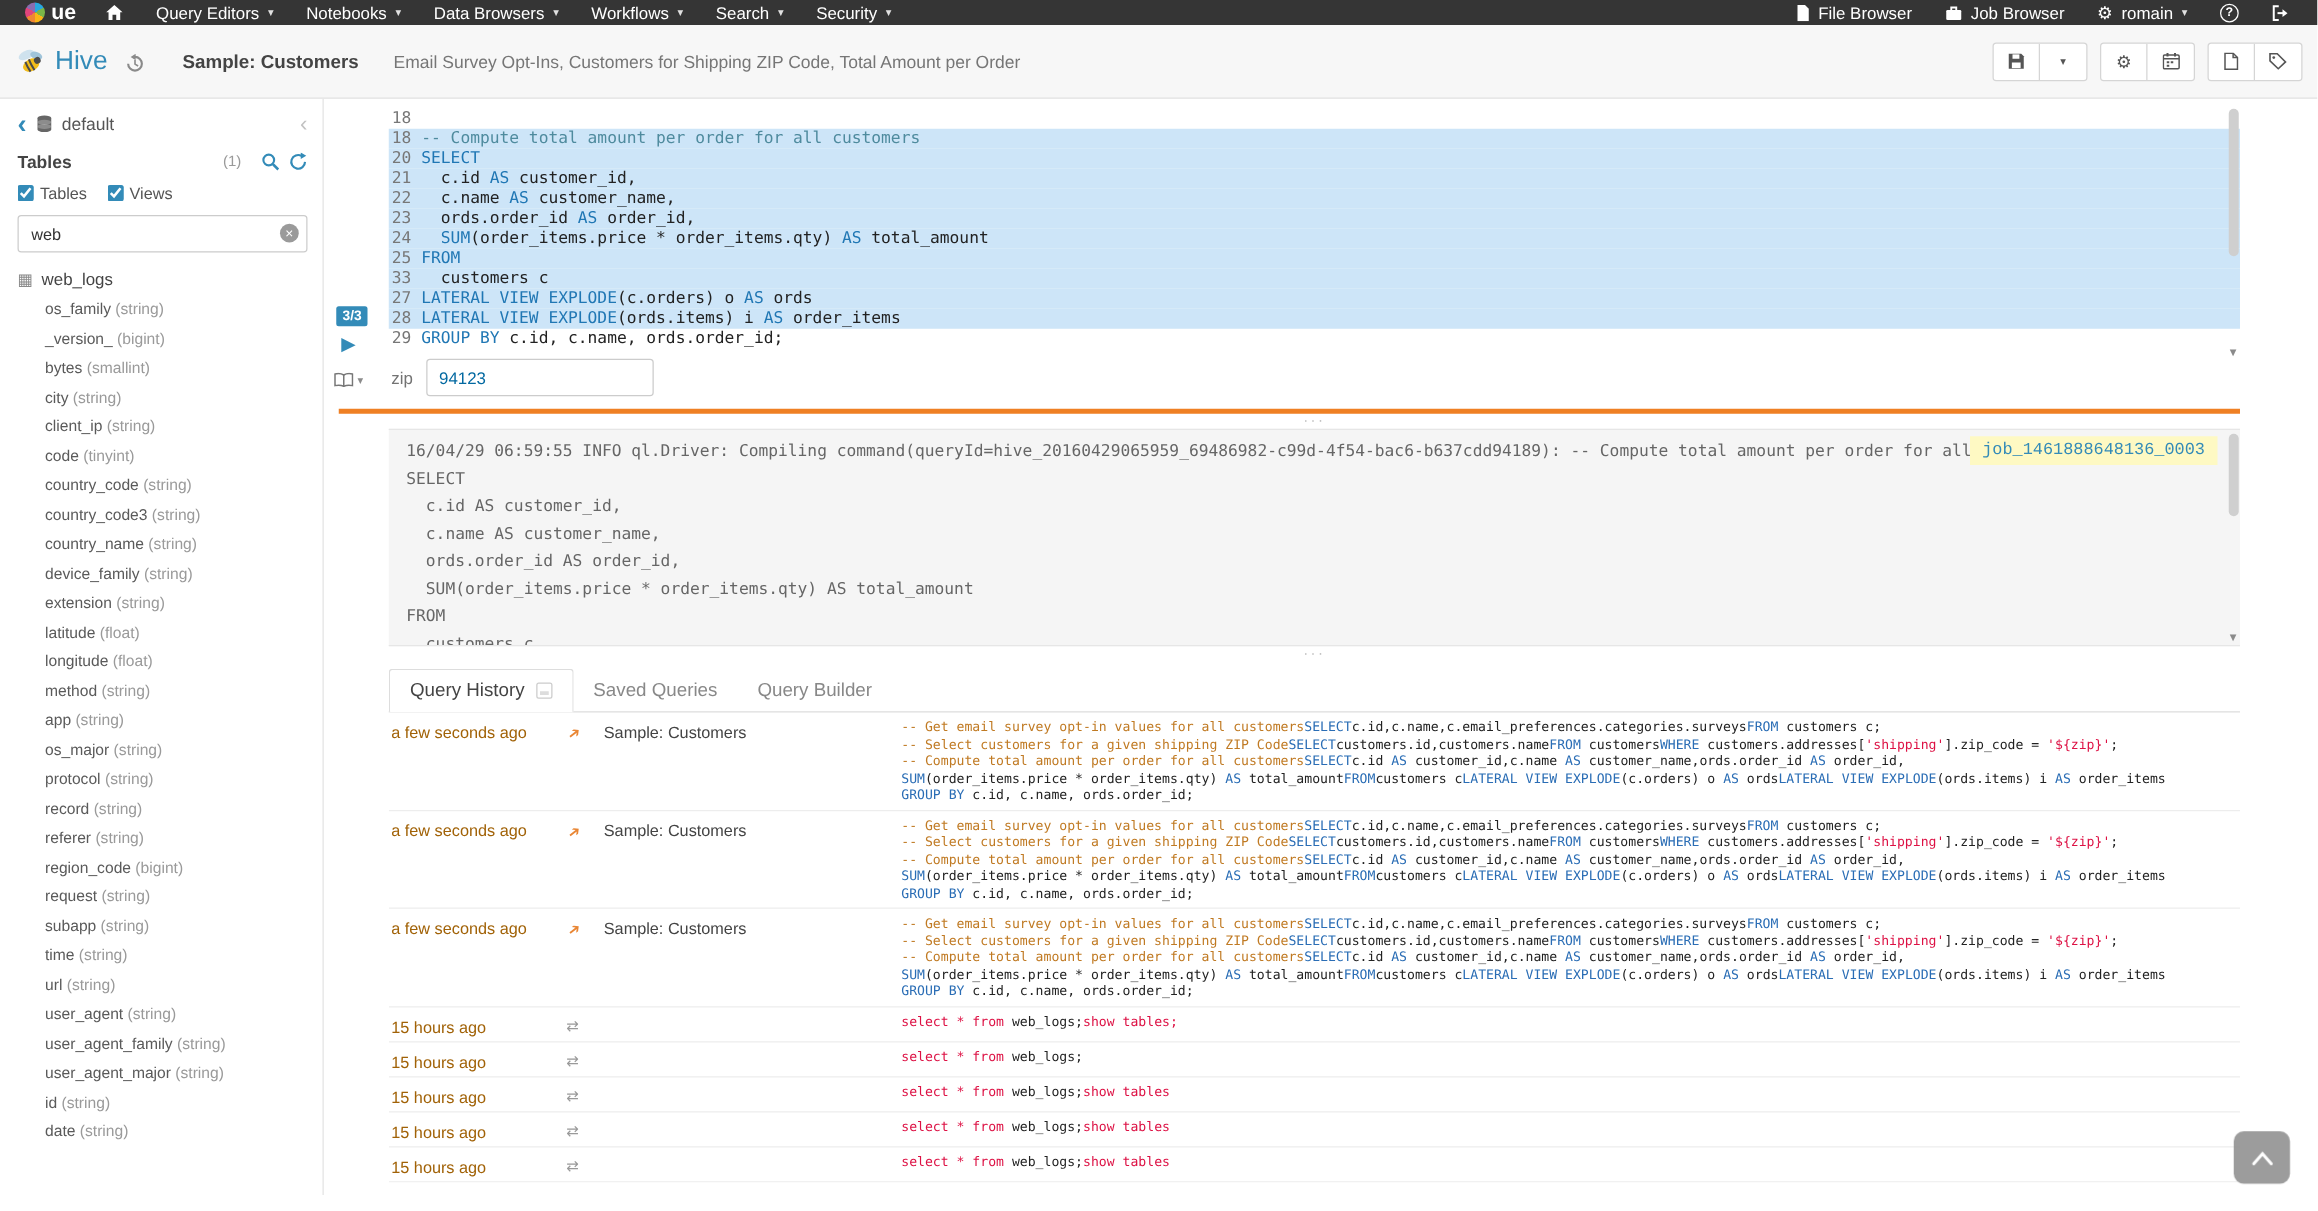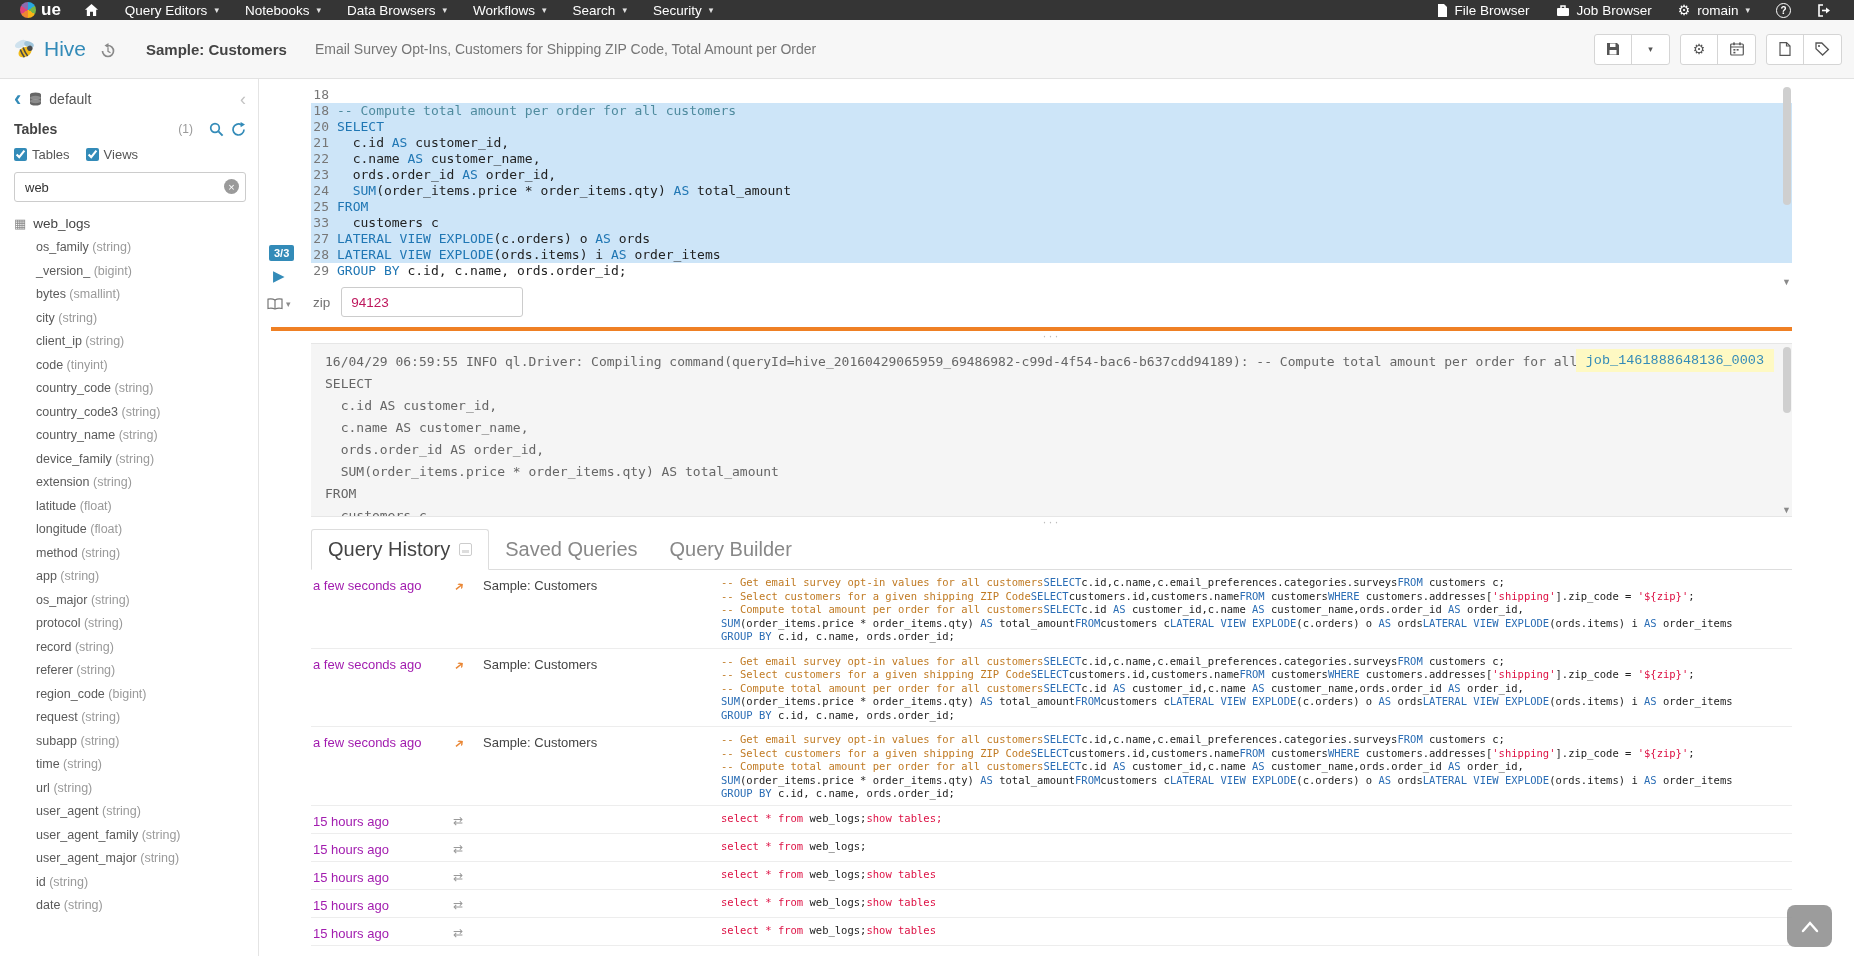--- a/index.html
+++ b/index.html
@@ -78,50 +78,50 @@
   .tok-com{color:#4f8b9e;}
   .tok-str{color:#d14;}
   .tok-pl{color:#222;}
   .ed-scroll{position:absolute;top:0;right:0;width:12px;height:196px;}
   .ed-scroll .thumb{position:absolute;top:0;right:1px;width:8px;height:118px;background:#cfcfcf;border-radius:4px;}
   .ed-scroll .arrow{position:absolute;bottom:-4px;right:1px;font-size:9px;color:#8a8a8a;cursor:pointer;}
 
   
   .varrow{display:flex;align-items:center;margin-top:8px;gap:11px;padding-left:2px;}
   .varlabel{color:#737373;font-size:13.5px;}
-  .varinput{width:182px;height:30px;border:1px solid #ccc;border-radius:3px;padding:0 9px;font-size:13.5px;color:#be185d;outline:none;}
+  .varinput{width:182px;height:30px;border:1px solid #ccc;border-radius:3px;padding:0 9px;font-size:13.5px;color:#0369a1;outline:none;}
 
   
   .progress{height:4px;background:#ef8024;margin:10px 0 0 -40px;}
   .grip{height:12px;text-align:center;color:#bdbdbd;font-size:12px;line-height:10px;letter-spacing:2px;cursor:row-resize;}
 
   
   .log{position:relative;background:#f5f5f5;border:1px solid #e6e6e6;border-left:none;border-right:none;
     height:174px;padding:7px 14px;overflow:hidden;}
   .log-line{font:13px "DejaVu Sans Mono",monospace;color:#666;line-height:22px;white-space:pre;}
   .job-link{position:absolute;top:5px;right:18px;background:#fef9c3;color:#338bb8;font-size:13.5px;
     padding:4px 10px;text-decoration:none;cursor:pointer;font-family:Liberation Mono, monospace;}
   .log-scroll{position:absolute;top:0;right:0;width:12px;height:100%;}
   .log-scroll .thumb{position:absolute;top:3px;right:1px;width:8px;height:66px;background:#cfcfcf;border-radius:4px;}
   .log-scroll .arrow{position:absolute;bottom:1px;right:1px;font-size:9px;color:#8a8a8a;cursor:pointer;}
 
   
   .tabs-row{margin-top:4px;border-bottom:1px solid #ddd;height:37px;display:flex;align-items:flex-end;}
   .tabs{display:flex;}
-  .tab{padding:8px 16px;display:flex;align-items:center;gap:9px;font-size:20px;color:#888;cursor:pointer;}
+  .tab{padding:8px 16px;display:flex;align-items:center;gap:9px;font-size:15px;color:#888;cursor:pointer;}
   .tab.active{border:1px solid #ddd;border-bottom:1px solid #fff;border-radius:3px 3px 0 0;
     color:#444;margin-bottom:-1px;background:#fff;}
   .tab-ico{width:13px;height:13px;border:1px solid #ccc;border-radius:2px;position:relative;}
   .tab-ico:after{content:"";position:absolute;left:2px;right:2px;bottom:2px;height:3px;background:#ddd;}
 
   
   .history{overflow:hidden;}
   .hrow{display:grid;grid-template-columns:142px 30px 238px 1fr;border-bottom:1px solid #ededed;
     padding:6px 0 4px 0;align-items:start;cursor:pointer;}
-  .htime{font-size:13px;color:#a21caf;padding:2px 0 0 2px;}
+  .htime{font-size:13px;color:#a16207;padding:2px 0 0 2px;}
   .hicon{font-size:12px;padding-top:2px;}
   .ic-sent{color:#e98634;transform:rotate(-38deg);width:16px;}
   .ic-anon{color:#9a9a9a;}
   .hname{font-size:13px;color:#444;padding-top:2px;}
   .hsql{font:10.5px "DejaVu Sans Mono",monospace;line-height:13.5px;color:#333;white-space:pre-wrap;padding-right:10px;}
   .hsql .tok-kw{color:#2a6db5;}
   .hsql .tok-com{color:#c07a23;margin-top:46px;}
   .hsql .tok-str{color:#d14;}
 
   

